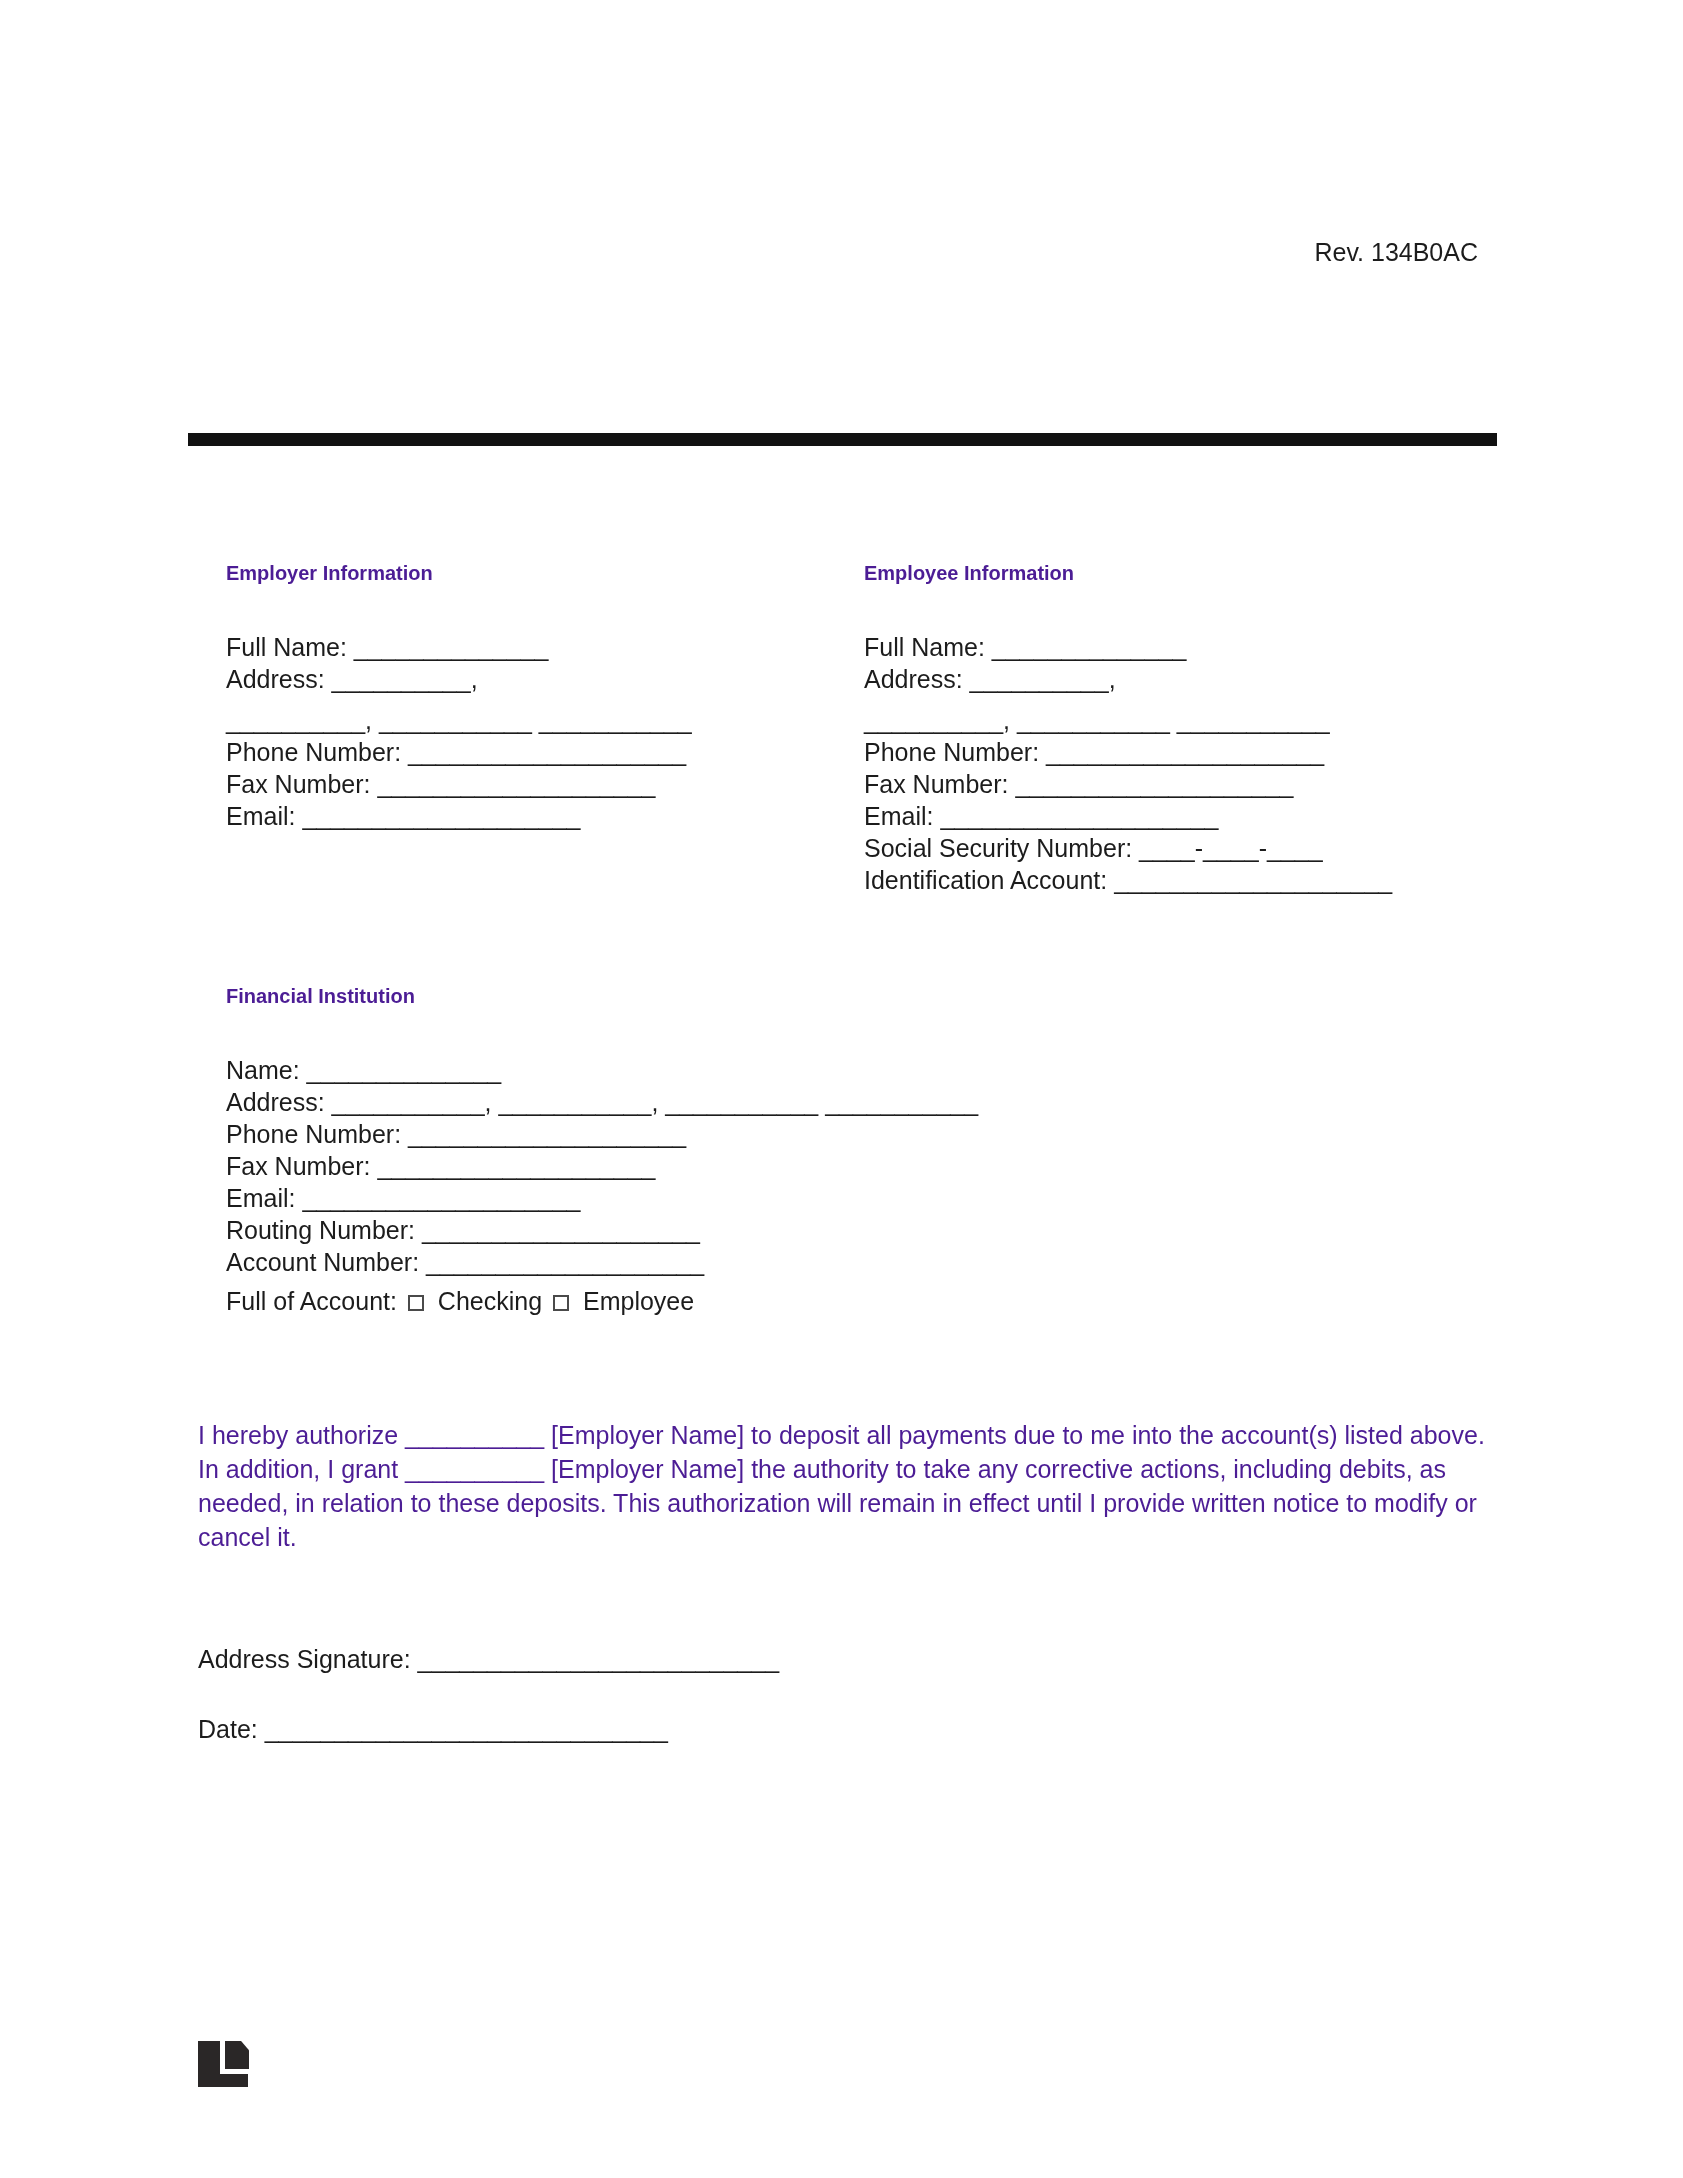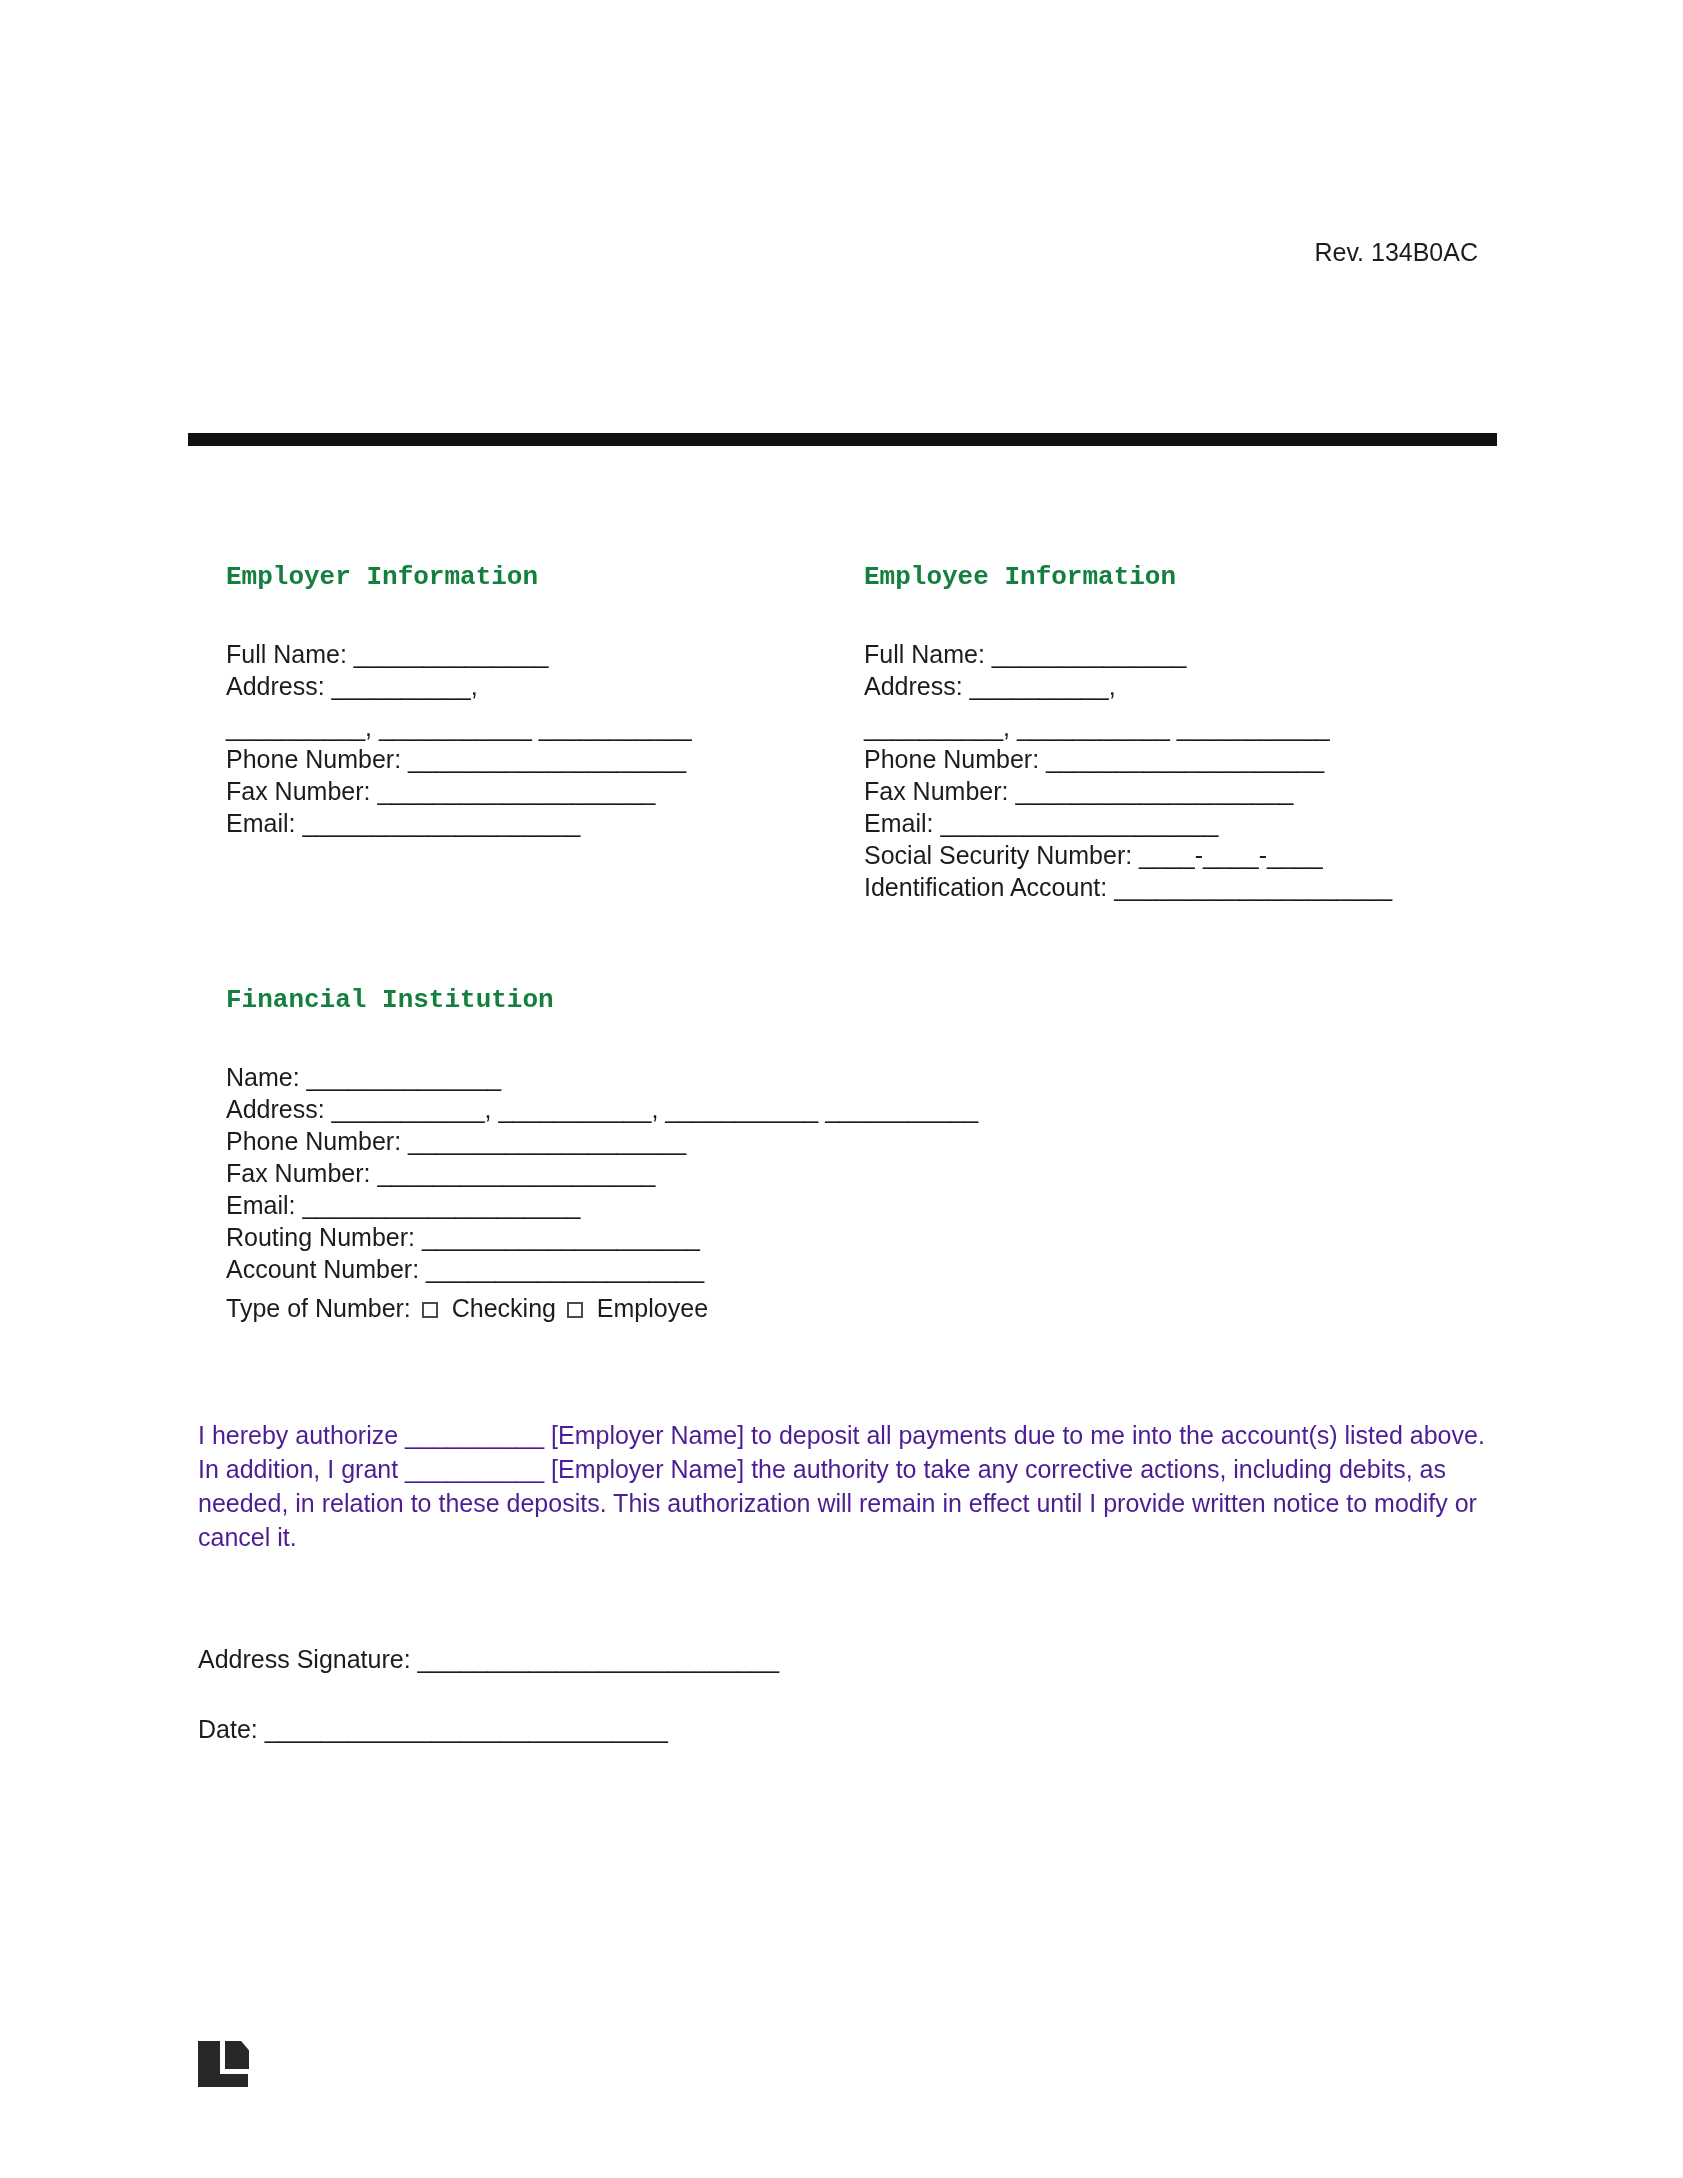--- a/index.html
+++ b/index.html
@@ -49,25 +49,24 @@
     height: 13px;
     background: #111111;
   }
   .col {
     position: absolute;
     top: 562px;
   }
   .col.employer { left: 226px; width: 614px; }
   .col.employee { left: 864px; width: 644px; }
   .section-heading {
-    font-size: 26px;
+    font-size: 20px;
     font-weight: bold;
     margin-bottom: 46px;
-    color: #15803d;
-    font-family: Liberation Mono, monospace;
+    color: #4c1d95;
   }
   .field-line {
     font-size: 25px;
     line-height: 32px;
     white-space: nowrap;
     color: #1c1c1c;
   }
   .field-line.city-line { margin-top: 9px; }
   .financial {
     position: absolute;
@@ -163,21 +162,21 @@
   <div class="financial">
     <div class="section-heading">Financial Institution</div>
     <div class="field-line">Name: ______________</div>
     <div class="field-line">Address: ___________, ___________, ___________ ___________</div>
     <div class="field-line">Phone Number: ____________________</div>
     <div class="field-line">Fax Number: ____________________</div>
     <div class="field-line">Email: ____________________</div>
     <div class="field-line">Routing Number: ____________________</div>
     <div class="field-line">Account Number: ____________________</div>
     <div class="field-line type-line">
-      <span>Type of Number:</span>
+      <span>Full of Account:</span>
       <span class="checkbox"></span>
       <span>Checking</span>
       <span class="checkbox"></span>
       <span>Employee</span>
     </div>
   </div>
 
   <div class="authorization">I hereby authorize __________ [Employer Name] to deposit all payments due to me into the account(s) listed above. In addition, I grant __________ [Employer Name] the authority to take any corrective actions, including debits, as needed, in relation to these deposits. This authorization will remain in effect until I provide written notice to modify or cancel it.</div>
 
   <div class="sig-line signature">Address Signature: __________________________</div>

